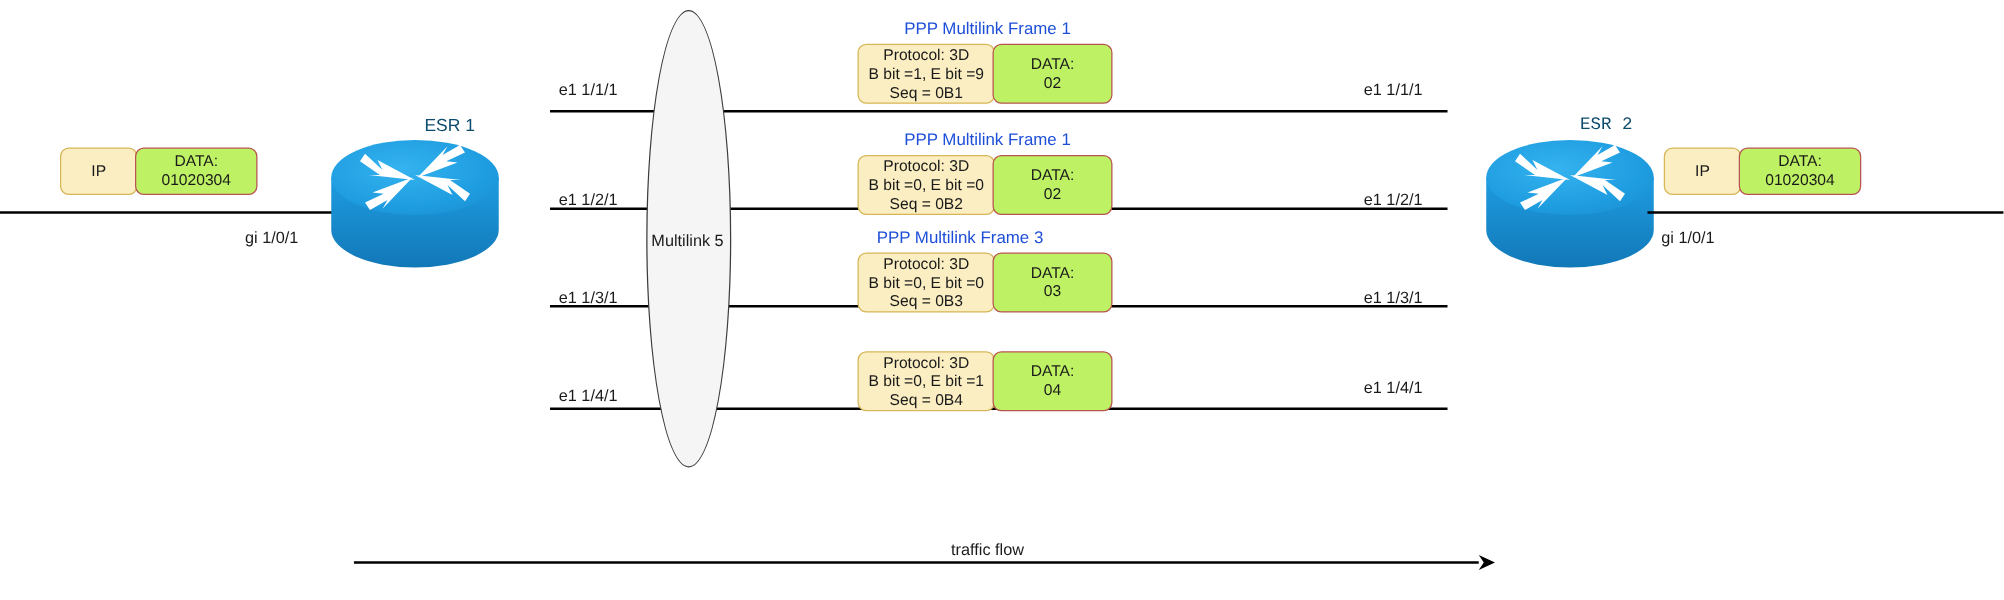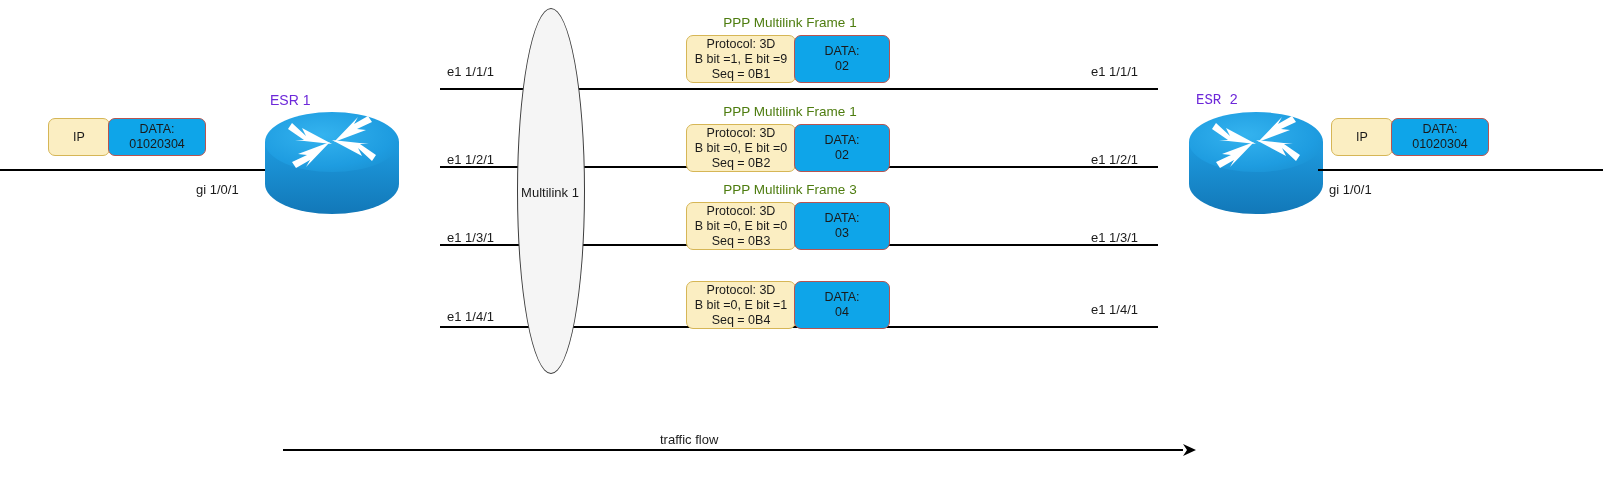--- a/index.html
+++ b/index.html
@@ -25,34 +25,34 @@
     font-size: 13px;
     color: #1a1a1a;
     white-space: nowrap;
     line-height: 15px;
   }
   .lbl-center {
     position: absolute;
     font-size: 13px;
     color: #1a1a1a;
     white-space: nowrap;
-    text-align: left;
+    text-align: center;
     line-height: 15px;
   }
   .node-title {
     position: absolute;
     font-size: 14px;
-    color: #6d28d9;
-    white-space: nowrap;
-    text-align: left;
+    color: #0c4a6e;
+    white-space: nowrap;
+    text-align: right;
   }
   .frame-title {
     position: absolute;
     font-size: 13.5px;
-    color: #4d7c0f;
+    color: #1d4ed8;
     white-space: nowrap;
     text-align: center;
   }
 
   
   .hline {
     position: absolute;
     height: 0;
     border-top: 2px solid #000000;
   }
@@ -70,21 +70,21 @@
     line-height: 15px;
     text-align: center;
     color: #1a1a1a;
     white-space: nowrap;
   }
   .pkt-yellow {
     background: #fbeec2;
     border: 1.4px solid #d6b656;
   }
   .pkt-pink {
-    background: #0ea5e9;
+    background: #bef264;
     border: 1.4px solid #b85450;
   }
 
   
   .ellipse {
     position: absolute;
     border: 1.6px solid #3c3c3c;
     border-radius: 50%;
     background: #f5f5f5;
   }
@@ -176,21 +176,21 @@
     </div>
     <div class="pkt pkt-pink" style="width:96px; height:48px; margin-left:-2px;">
       <span>DATA:</span>
       <span>02</span>
     </div>
   </div>
 
   <div class="hline" style="left:440px; top:244px; width:718px;"></div>
   <div class="lbl" style="left:447px; top:230px;">e1 1/3/1</div>
   <div class="lbl" style="left:1091px; top:230px;">e1 1/3/1</div>
-  <div class="frame-title" style="left:665px; top:182px; width:250px;">PPP Multilink Frame 3</div>
+  <div class="frame-title" style="left:643px; top:182px; width:250px;">PPP Multilink Frame 3</div>
   <div class="pkt-row" style="left:686px; top:202px;">
     <div class="pkt pkt-yellow" style="width:110px; height:48px;">
       <span>Protocol: 3D</span>
       <span>B bit =0, E bit =0</span>
       <span>Seq = 0B3</span>
     </div>
     <div class="pkt pkt-pink" style="width:96px; height:48px; margin-left:-2px;">
       <span>DATA:</span>
       <span>03</span>
     </div>
@@ -205,21 +205,21 @@
       <span>B bit =0, E bit =1</span>
       <span>Seq = 0B4</span>
     </div>
     <div class="pkt pkt-pink" style="width:96px; height:48px; margin-left:-2px;">
       <span>DATA:</span>
       <span>04</span>
     </div>
   </div>
 
   <div class="ellipse" style="left:517px; top:8px; width:66px; height:364px;"></div>
-  <div class="ellipse-label" style="left:495px; top:185px; width:110px;">Multilink 1</div>
+  <div class="ellipse-label" style="left:495px; top:185px; width:110px;">Multilink 5</div>
 
   <div class="node-title" style="left:1196px; top:92px; width:110px;font-family:Liberation Mono, monospace;">ESR 2</div>
 
   <div class="router" style="left:1186px; top:112px;">
     <svg width="140" height="115" viewBox="0 0 140 115">
       <defs>
         <linearGradient id="rbodyR" x1="0" y1="0" x2="0" y2="1">
           <stop offset="0%" stop-color="#1e9ce0"></stop>
           <stop offset="100%" stop-color="#1278b8"></stop>
         </linearGradient>

